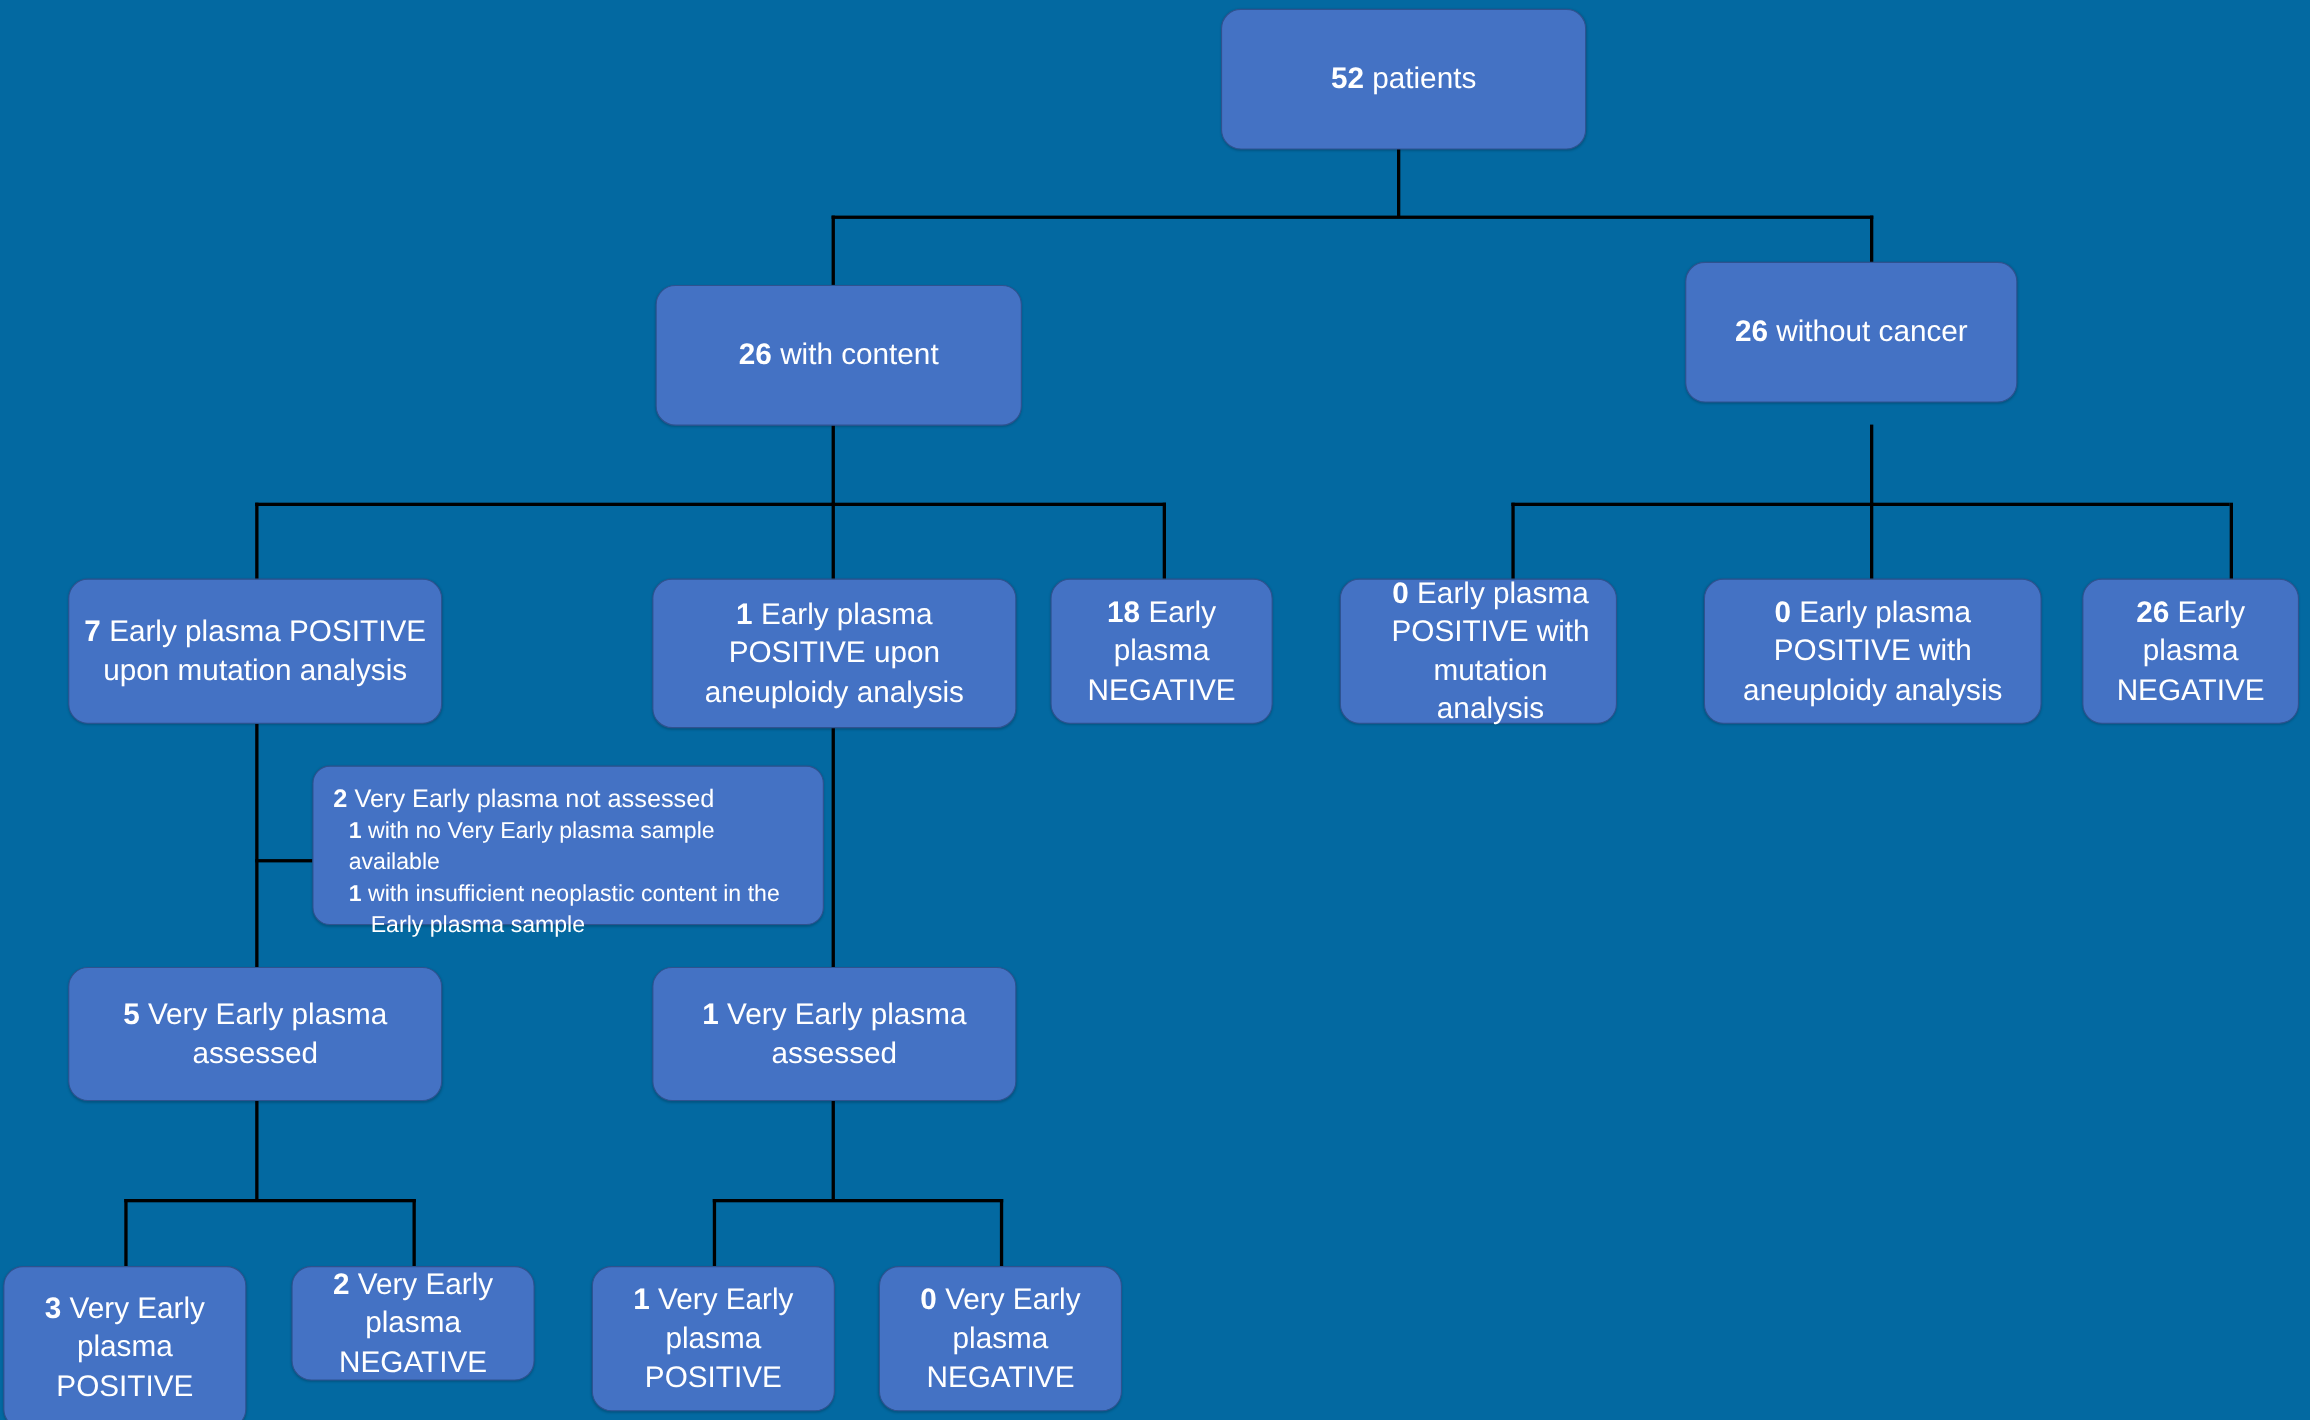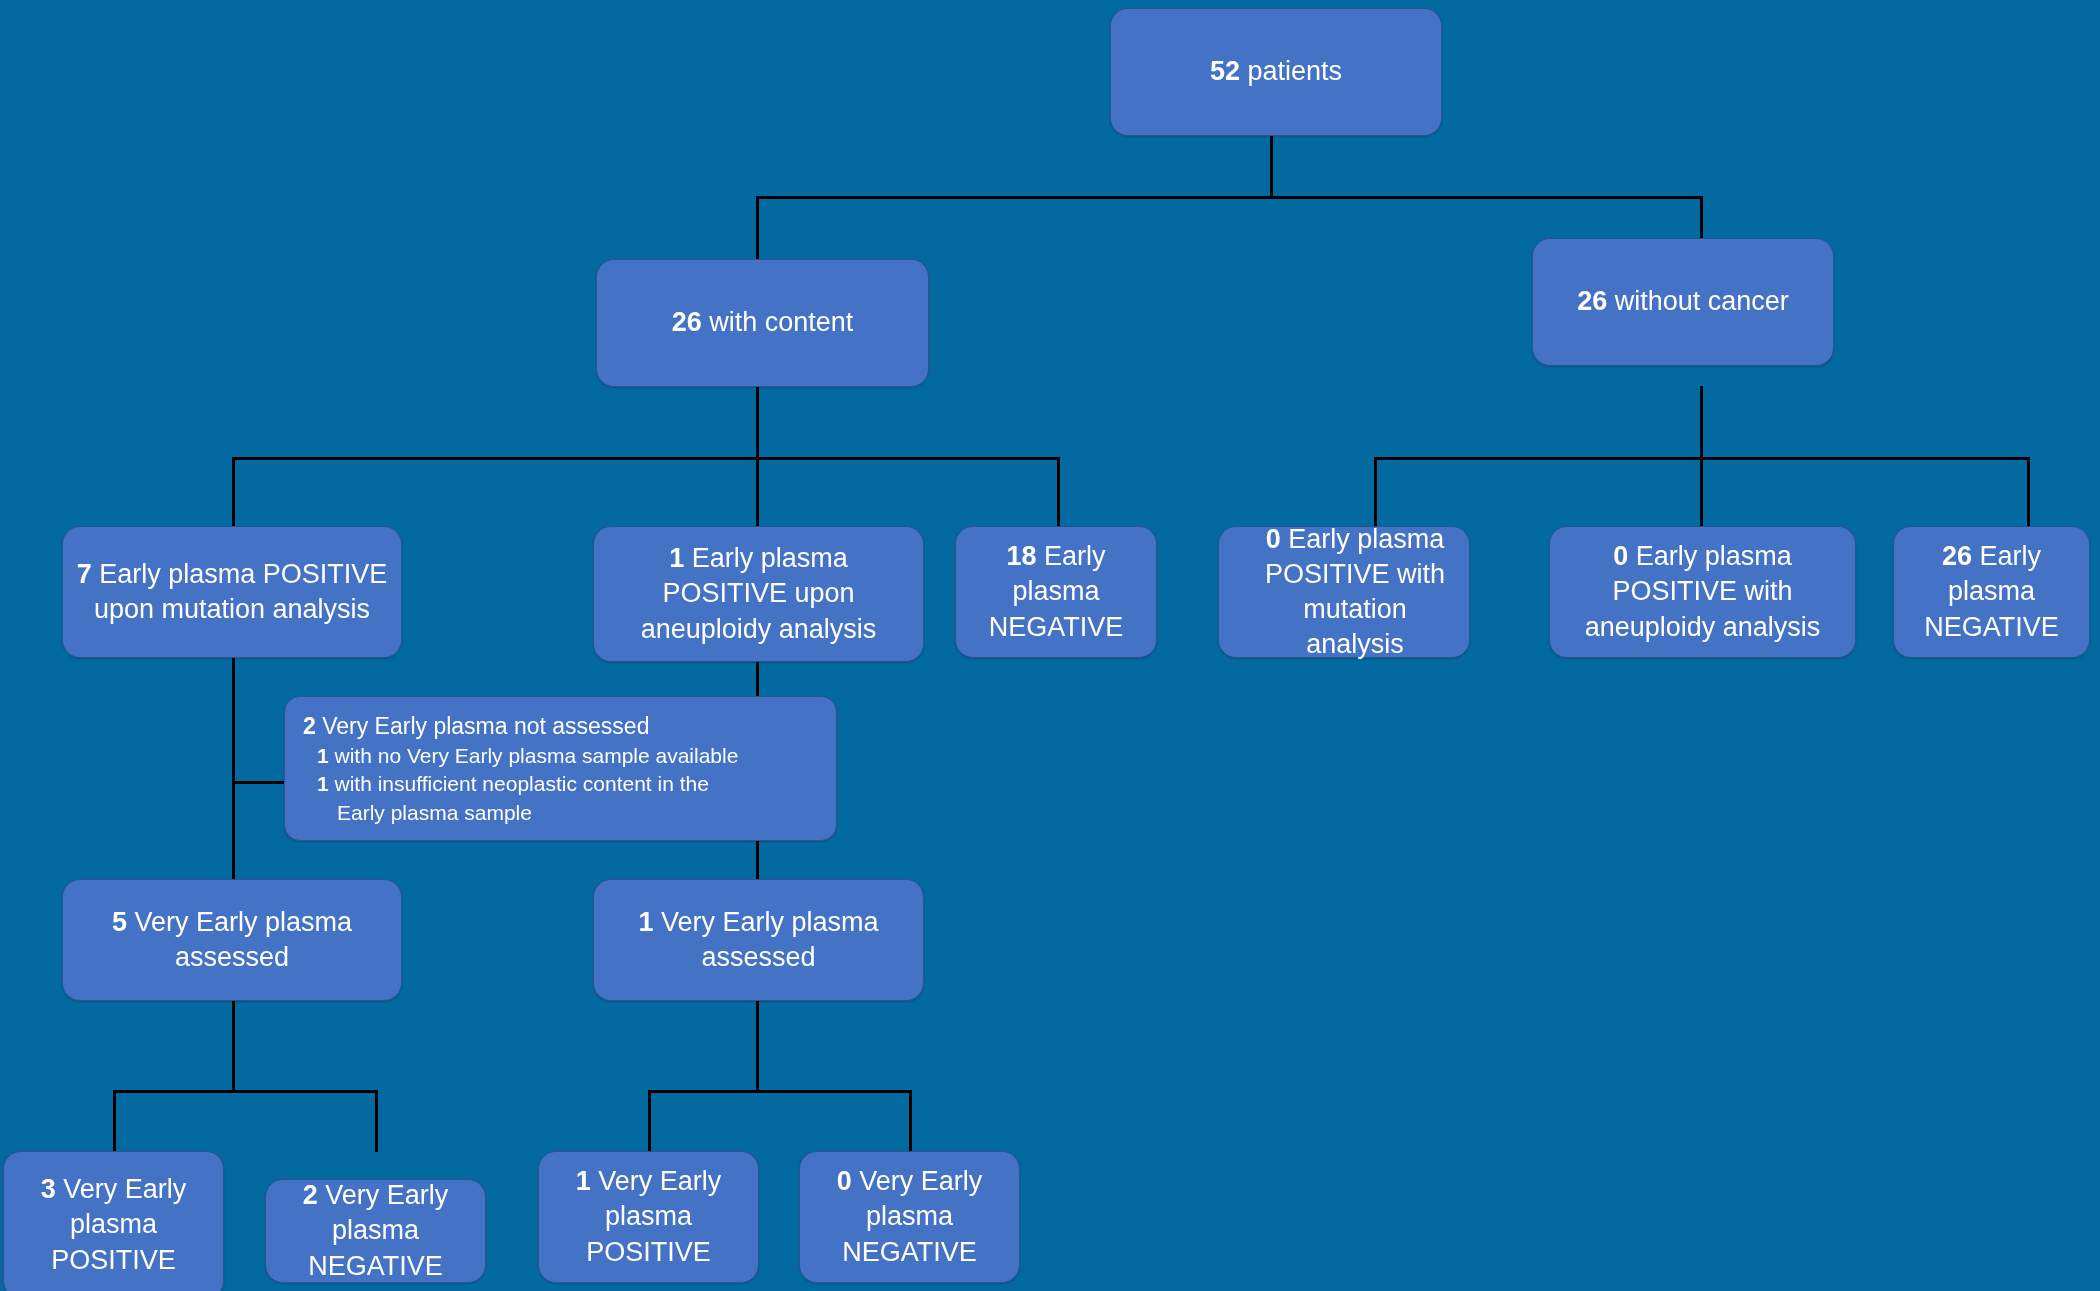--- a/index.html
+++ b/index.html
@@ -129,40 +129,40 @@
   </div>
 
   <div class="node" style="left:1549px; top:526px; width:307px; height:132px;">
     <span><span class="num">0</span><span> Early plasma POSITIVE with aneuploidy analysis</span></span>
   </div>
 
   <div class="node" style="left:1893px; top:526px; width:197px; height:132px;">
     <span><span class="num">26</span><span> Early plasma NEGATIVE</span></span>
   </div>
 
-  <div class="note" style="left:284px; top:696px; width:553px; height:145px;">
+  <div class="note" style="left:284px; top:696px; width:465px; height:145px;">
     <div class="l1"><b>2</b><span> Very Early plasma not assessed</span></div>
     <div class="l2"><b>1</b><span> with no Very Early plasma sample available</span></div>
     <div class="l3"><b>1</b><span> with insufficient neoplastic content in the</span></div>
     <div class="l4"><span>Early plasma sample</span></div>
   </div>
 
   <div class="node" style="left:62px; top:879px; width:340px; height:122px;">
     <span><span class="num">5</span><span> Very Early plasma assessed</span></span>
   </div>
 
   <div class="node" style="left:593px; top:879px; width:331px; height:122px;">
     <span><span class="num">1</span><span> Very Early plasma assessed</span></span>
   </div>
 
   <div class="node" style="left:3px; top:1151px; width:221px; height:148px;">
     <span><span class="num">3</span><span> Very Early plasma POSITIVE</span></span>
   </div>
 
-  <div class="node" style="left:265px; top:1151px; width:221px; height:104px;margin-top:28px;">
+  <div class="node" style="left:265px; top:1151px; width:221px; height:104px;">
     <span><span class="num">2</span><span> Very Early plasma NEGATIVE</span></span>
   </div>
 
   <div class="node" style="left:538px; top:1151px; width:221px; height:132px;">
     <span><span class="num">1</span><span> Very Early plasma POSITIVE</span></span>
   </div>
 
   <div class="node" style="left:799px; top:1151px; width:221px; height:132px;">
     <span><span class="num">0</span><span> Very Early plasma NEGATIVE</span></span>
   </div>

